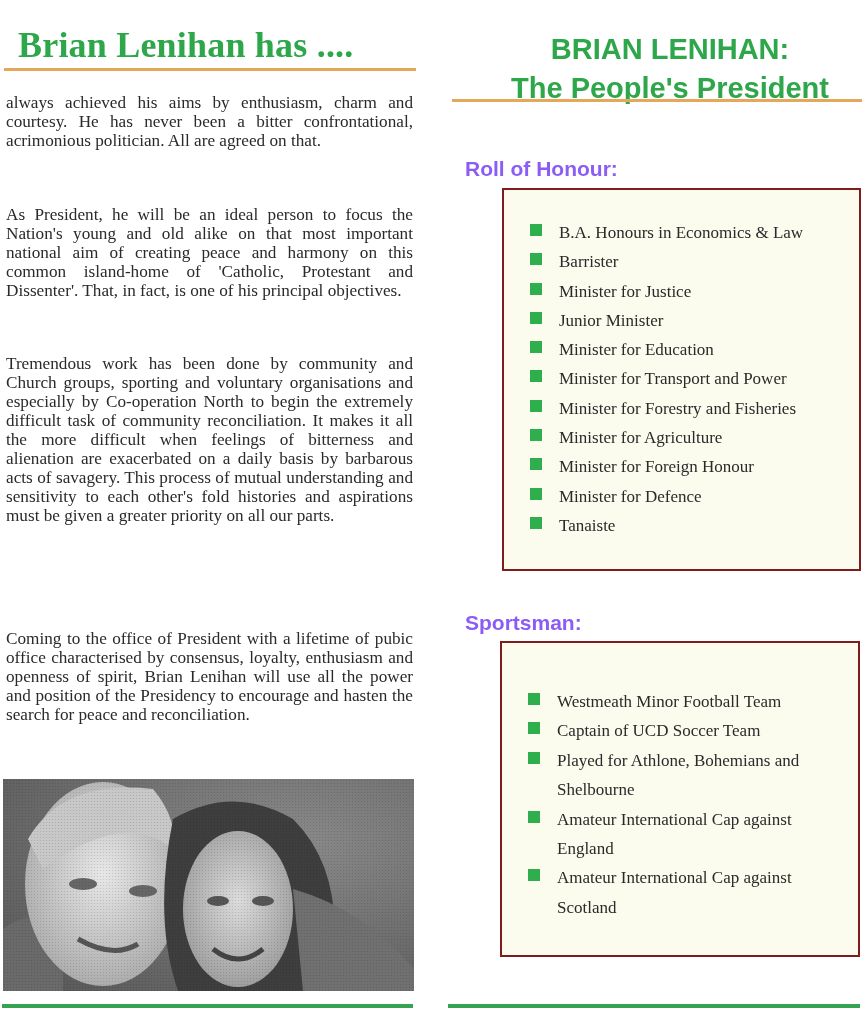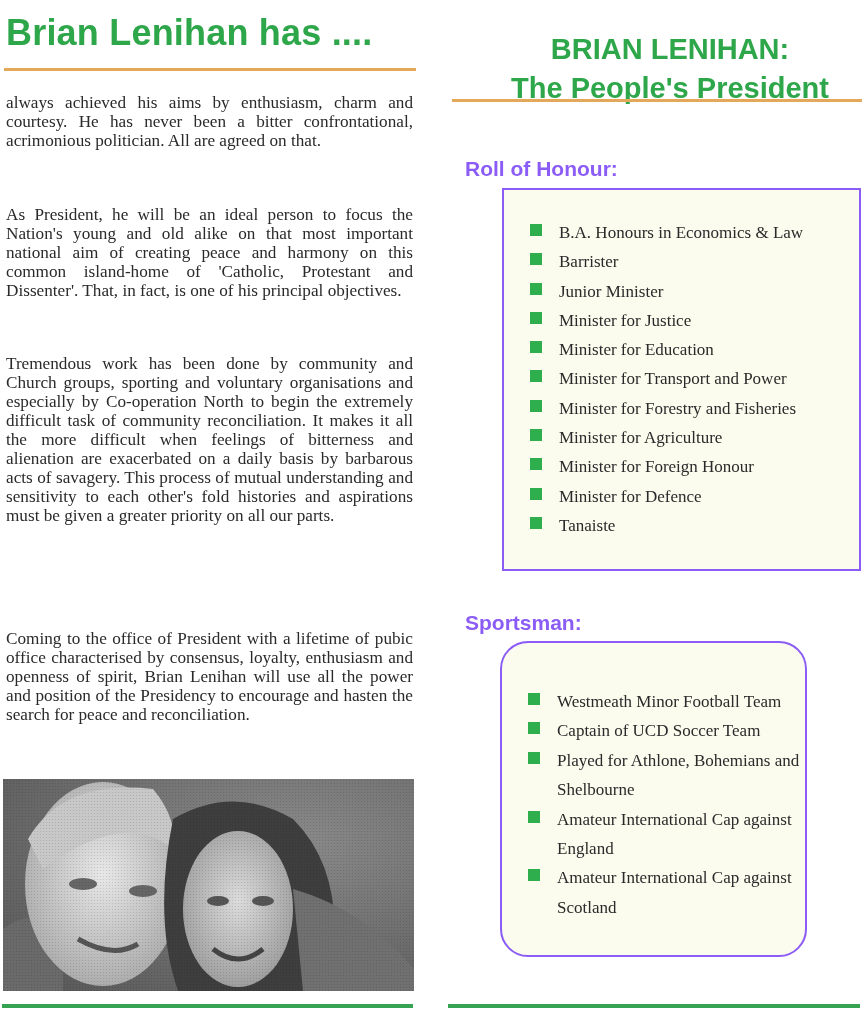--- a/index.html
+++ b/index.html
@@ -5,22 +5,22 @@
   html, body { margin: 0; padding: 0; }
   body {
     width: 868px; height: 1023px; background: #ffffff; position: relative; overflow: hidden;
     font-family: "Liberation Serif", "DejaVu Serif", serif; color: #2a2a2a;
   }
   .col-left { position: absolute; left: 0; top: 0; width: 420px; height: 1023px; }
   .col-right { position: absolute; left: 440px; top: 0; width: 428px; height: 1023px; }
 
   .h-left {
     position: absolute; left: 6px; top: 12px;
-    font-family: Liberation Sans, sans-serif; font-weight: bold;
-    font-size: 36px; color: #2ea64a; letter-spacing: 0.2px; margin: 0; white-space: nowrap; text-align: center;
+    font-family: Liberation Serif, serif; font-weight: bold;
+    font-size: 36px; color: #2ea64a; letter-spacing: 0.2px; margin: 12px; white-space: nowrap; text-align: center;
   }
   .rule-orange-left { position: absolute; left: 4px; top: 68px; width: 412px; height: 3px; background: #e3a85a; }
 
   .body-text {
     position: absolute; left: 6px; width: 407px;
     font-size: 17.2px; line-height: 19px; text-align: justify; margin: 0;
     color: #2a2a2a;
   }
   .p1 { top: 93px; }
   .p2 { top: 205px; }
@@ -43,24 +43,24 @@
 
   .section-title {
     position: absolute; left: 13px; margin: 12px;
     font-family: "Liberation Sans", "DejaVu Sans", sans-serif; font-weight: bold;
     color: #8b5cf6; font-size: 21px;
   }
   .st1 { top: 145px; }
   .st2 { top: 599px; }
 
   .box {
-    position: absolute; border: 2px solid #8b5cf6; background: #fbfbee; box-sizing: border-box;
+    position: absolute; border: 2px solid #7f1d1d; background: #fbfbee; box-sizing: border-box;
   }
   .box1 { left: 62px; top: 188px; width: 359px; height: 383px; }
-  .box2 { left: 60px; top: 641px; width: 307px; height: 316px; border-radius: 28px; }
+  .box2 { left: 60px; top: 641px; width: 360px; height: 316px; }
 
   .list { list-style: none; margin: 0; padding: 0; position: absolute; }
   .box1 .list { left: 25px; top: 28px; }
   .box2 .list { left: 25px; top: 44px; }
   .list li { position: relative; padding-left: 30px; font-size: 17px; color: #2a2a2a; }
   .box1 .list li { line-height: 29.3px; }
   .box2 .list li { line-height: 29.4px; width: 290px; }
   .bullet {
     position: absolute; left: 1px; top: 6px; width: 12px; height: 12px; background: #2fae4e;
   }
@@ -122,22 +122,22 @@
     <span>BRIAN LENIHAN:</span><br>
     <span>The People's President</span>
   </h1>
   <div class="rule-orange-right"></div>
 
   <h2 class="section-title st1">Roll of Honour:</h2>
   <div class="box box1">
     <ul class="list">
       <li><span class="bullet"></span><span>B.A. Honours in Economics &amp; Law</span></li>
       <li><span class="bullet"></span><span>Barrister</span></li>
+      <li><span class="bullet"></span><span>Minister for Justice</span></li>
       <li><span class="bullet"></span><span>Junior Minister</span></li>
-      <li><span class="bullet"></span><span>Minister for Justice</span></li>
       <li><span class="bullet"></span><span>Minister for Education</span></li>
       <li><span class="bullet"></span><span>Minister for Transport and Power</span></li>
       <li><span class="bullet"></span><span>Minister for Forestry and Fisheries</span></li>
       <li><span class="bullet"></span><span>Minister for Agriculture</span></li>
       <li><span class="bullet"></span><span>Minister for Foreign Honour</span></li>
       <li><span class="bullet"></span><span>Minister for Defence</span></li>
       <li><span class="bullet"></span><span>Tanaiste</span></li>
     </ul>
   </div>
 

